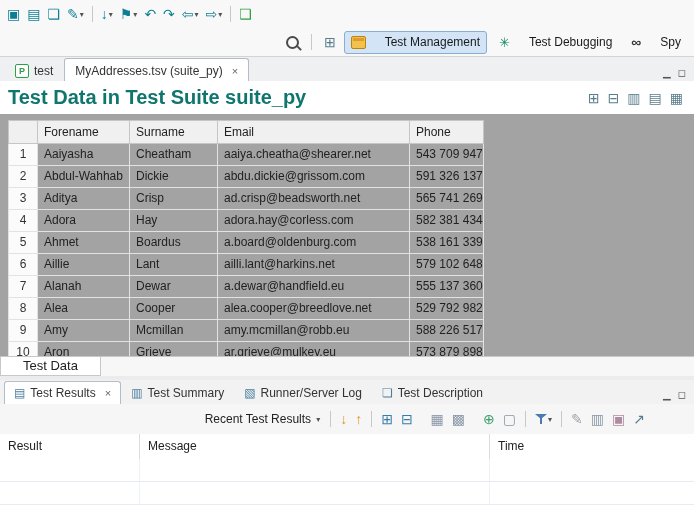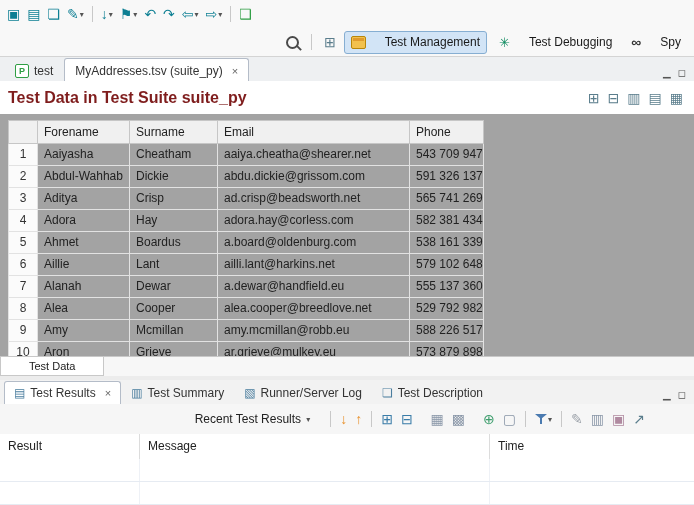--- a/index.html
+++ b/index.html
@@ -44,49 +44,49 @@
   .etab.active{background:#fff;border-color:#b4bcc8;}
   .close{font-size:11px;color:#666;margin-left:4px;}
   .p-badge{width:12px;height:12px;border:1px solid #2f9e44;color:#2f9e44;font-size:9px;
            font-weight:bold;line-height:12px;text-align:center;background:#fff;border-radius:2px;display:inline-block;}
   .winctl{margin-left:auto;display:flex;gap:7px;padding:0 8px 4px 0;align-items:center;}
   .wbtn{font-size:10px;color:#555;line-height:1;}
 
   
   .eheader{top:81px;height:33px;background:#fff;display:flex;align-items:center;
            justify-content:space-between;padding:0 8px;}
-  .etitle{font-size:16px;font-weight:bold;color:#7f1d1d;}
+  .etitle{font-size:20px;font-weight:bold;color:#0f766e;}
   .eicons{display:flex;align-items:center;gap:2px;}
 
   
   .etable{top:114px;height:242px;background:#a3a3a3;overflow:hidden;padding:6px 0 0 8px;}
   .dhead,.drow{display:grid;grid-template-columns:30px 92px 88px 192px 74px;width:476px;}
   .hc{height:22px;line-height:22px;background:#f0f0f0;border:1px solid #c6c6c6;border-left:none;
       padding-left:6px;color:#222;white-space:nowrap;overflow:hidden;}
   .dhead .hc:first-child{border-left:1px solid #c6c6c6;padding-left:0;}
   .dc{height:21px;line-height:21px;border-right:1px solid #e2e2e2;border-bottom:1px solid #e2e2e2;
       padding-left:6px;white-space:nowrap;overflow:hidden;}
   .rn{text-align:center;padding-left:0;background:#fbfbfb;border-left:1px solid #e2e2e2;color:#333;}
 
   
   .esheet{top:356px;height:20px;background:#f7f7f7;border-top:1px solid #c8c8c8;display:flex;}
-  .sheet-tab{height:18px;line-height:18px;padding:0 28px;background:#fff;border:1px solid #c8c8c8;
-             border-top:none;font-size:11px;color:#222;}
+  .sheet-tab{height:18px;line-height:18px;padding:0 22px;background:#fff;border:1px solid #c8c8c8;
+             border-top:none;font-size:13px;color:#222;}
 
   .sash{top:376px;height:4px;background:#ececec;}
 
   
   .btabs{top:380px;height:24px;background:#f2f2f2;border-bottom:1px solid #c8c8c8;
          display:flex;align-items:flex-end;padding-left:4px;}
   .btab{display:inline-flex;align-items:center;gap:5px;height:22px;padding:0 9px;color:#333;
         border:1px solid transparent;border-bottom:none;border-radius:3px 3px 0 0;}
   .btab.active{background:#fff;border-color:#b4bcc8;}
   .btab .ticon{font-size:12px;color:#4a7d9e;}
   .btoolbar{top:404px;height:30px;background:#f6f6f6;border-bottom:1px solid #dddddd;
-            display:flex;align-items:center;justify-content:flex-end;padding-right:46px;gap:10px;}
+            display:flex;align-items:center;justify-content:flex-end;padding-right:46px;gap:0;}
   .combo{display:inline-flex;align-items:center;gap:4px;height:22px;padding:0 6px;color:#222;}
 
   .bhead{top:434px;height:25px;background:#fff;border-bottom:1px solid #c8c8c8;
          display:grid;grid-template-columns:140px 350px 1fr;}
   .bhc{line-height:24px;padding-left:8px;border-right:1px solid #dcdcdc;color:#222;}
   .bhc:last-child{border-right:none;}
   .brows{top:459px;height:46px;background:#fff;}
   .brow{display:grid;grid-template-columns:140px 350px 1fr;height:22px;border-bottom:1px solid #e6ebf2;}
   .brc{border-right:1px solid #eef1f6;}
   .brc:last-child{border-right:none;}

